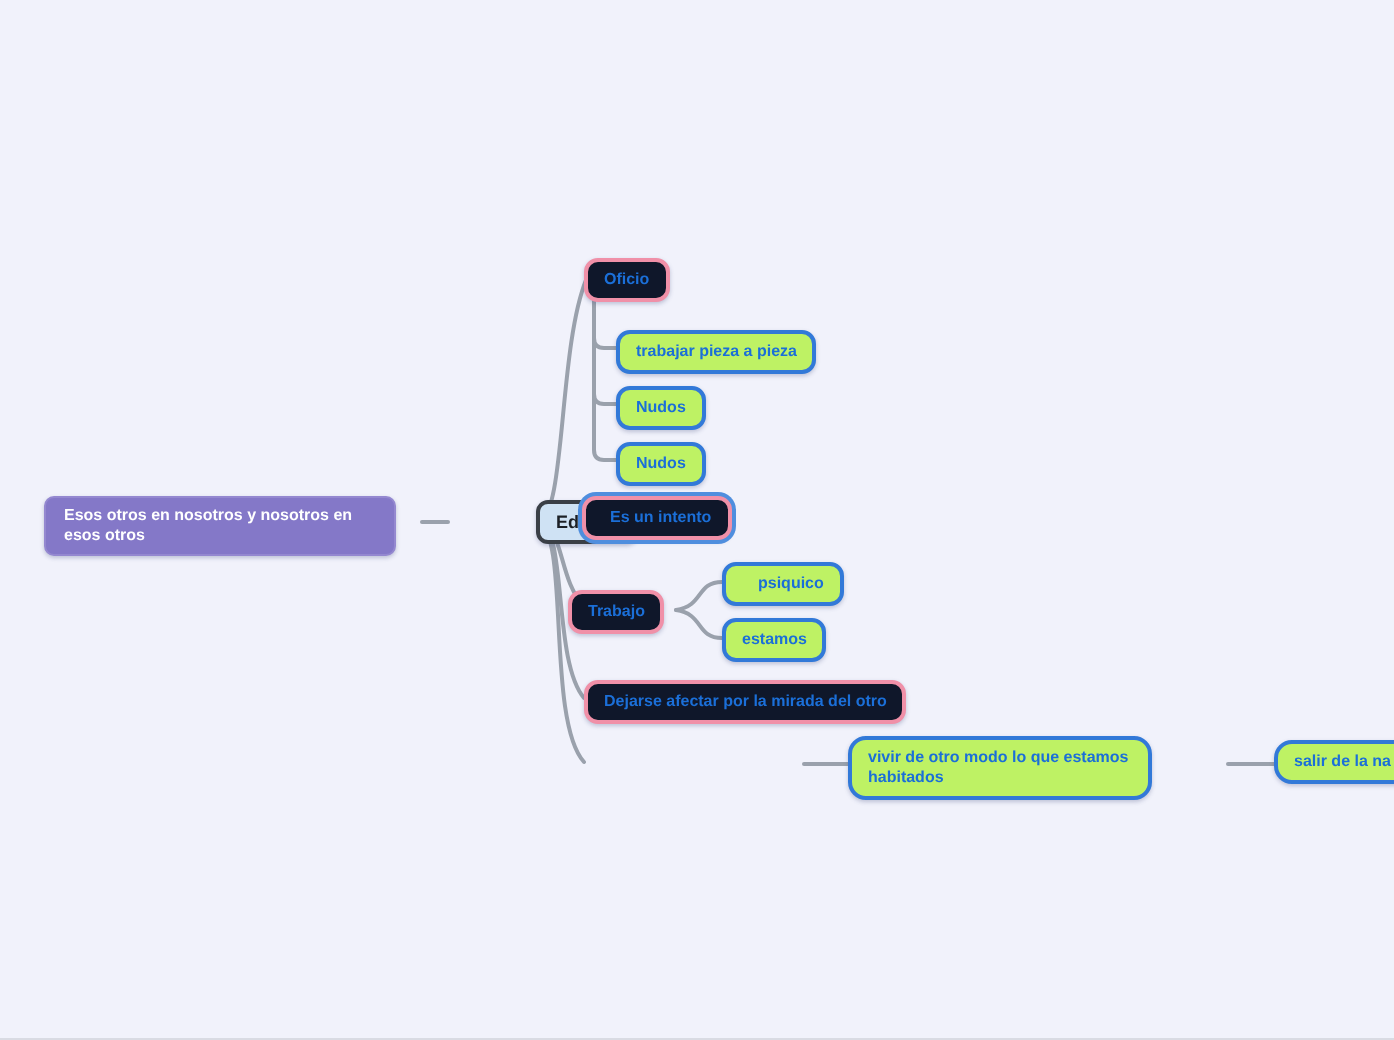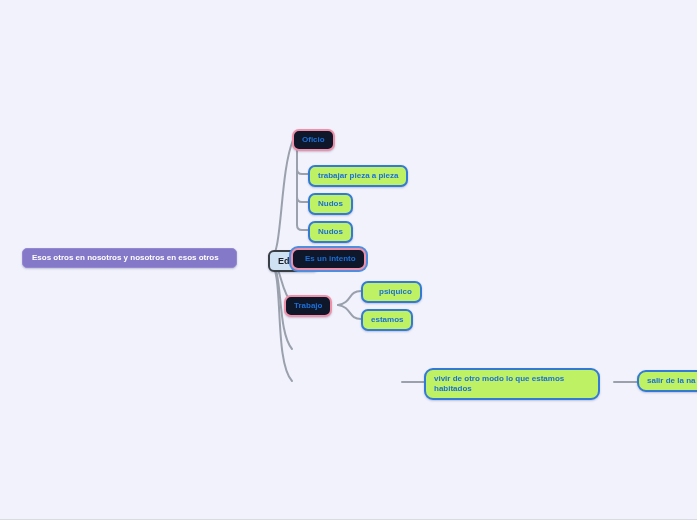--- a/index.html
+++ b/index.html
@@ -30,21 +30,21 @@
     padding:4px 8px;
     border-radius:7px;
     box-shadow:0 1px 2px rgba(70,80,130,0.30);
     cursor:pointer;
     box-sizing:border-box;
   }
   .node-root{
     background:#8478c8;
     border:1px solid #9488d0;
     color:#ffffff;
-    width:215px;
+    width:176px;
     white-space:normal;
     border-radius:5px;
     padding:4px 9px;
   }
   .node-central{
     background:#cfe2f4;
     border:2px solid #3a3f46;
     color:#1c2026;
     font-size:9px;
     border-radius:6px;
@@ -105,19 +105,20 @@
   <div class="node node-white" style="left:308px;top:221px;">Nudos</div>
 
   <div class="node node-pink node-selected" style="left:291px;top:248px;">Es un intento</div>
 
   <div class="node node-pink" style="left:284px;top:295px;">Trabajo</div>
 
   <div class="node node-white" style="left:361px;top:281px;padding-left:16px;">psiquico</div>
 
   <div class="node node-white" style="left:361px;top:309px;">estamos</div>
 
+  <div class="node node-pink" style="left:292px;top:340px;">Dejarse afectar por la mirada del otro</div>
 
 
-  <div class="node node-white node-multiline" style="left:424px;top:368px;width:176px;">vivir de otro modo lo que estamos habitados</div>
+  <div class="node node-white node-multiline" style="left:424px;top:368px;width:152px;">vivir de otro modo lo que estamos habitados</div>
 
   <div class="node node-white" style="left:637px;top:370px;width:80px;border-radius:9px;">salir de la na</div>
 
 </div>
 
 </body></html>

